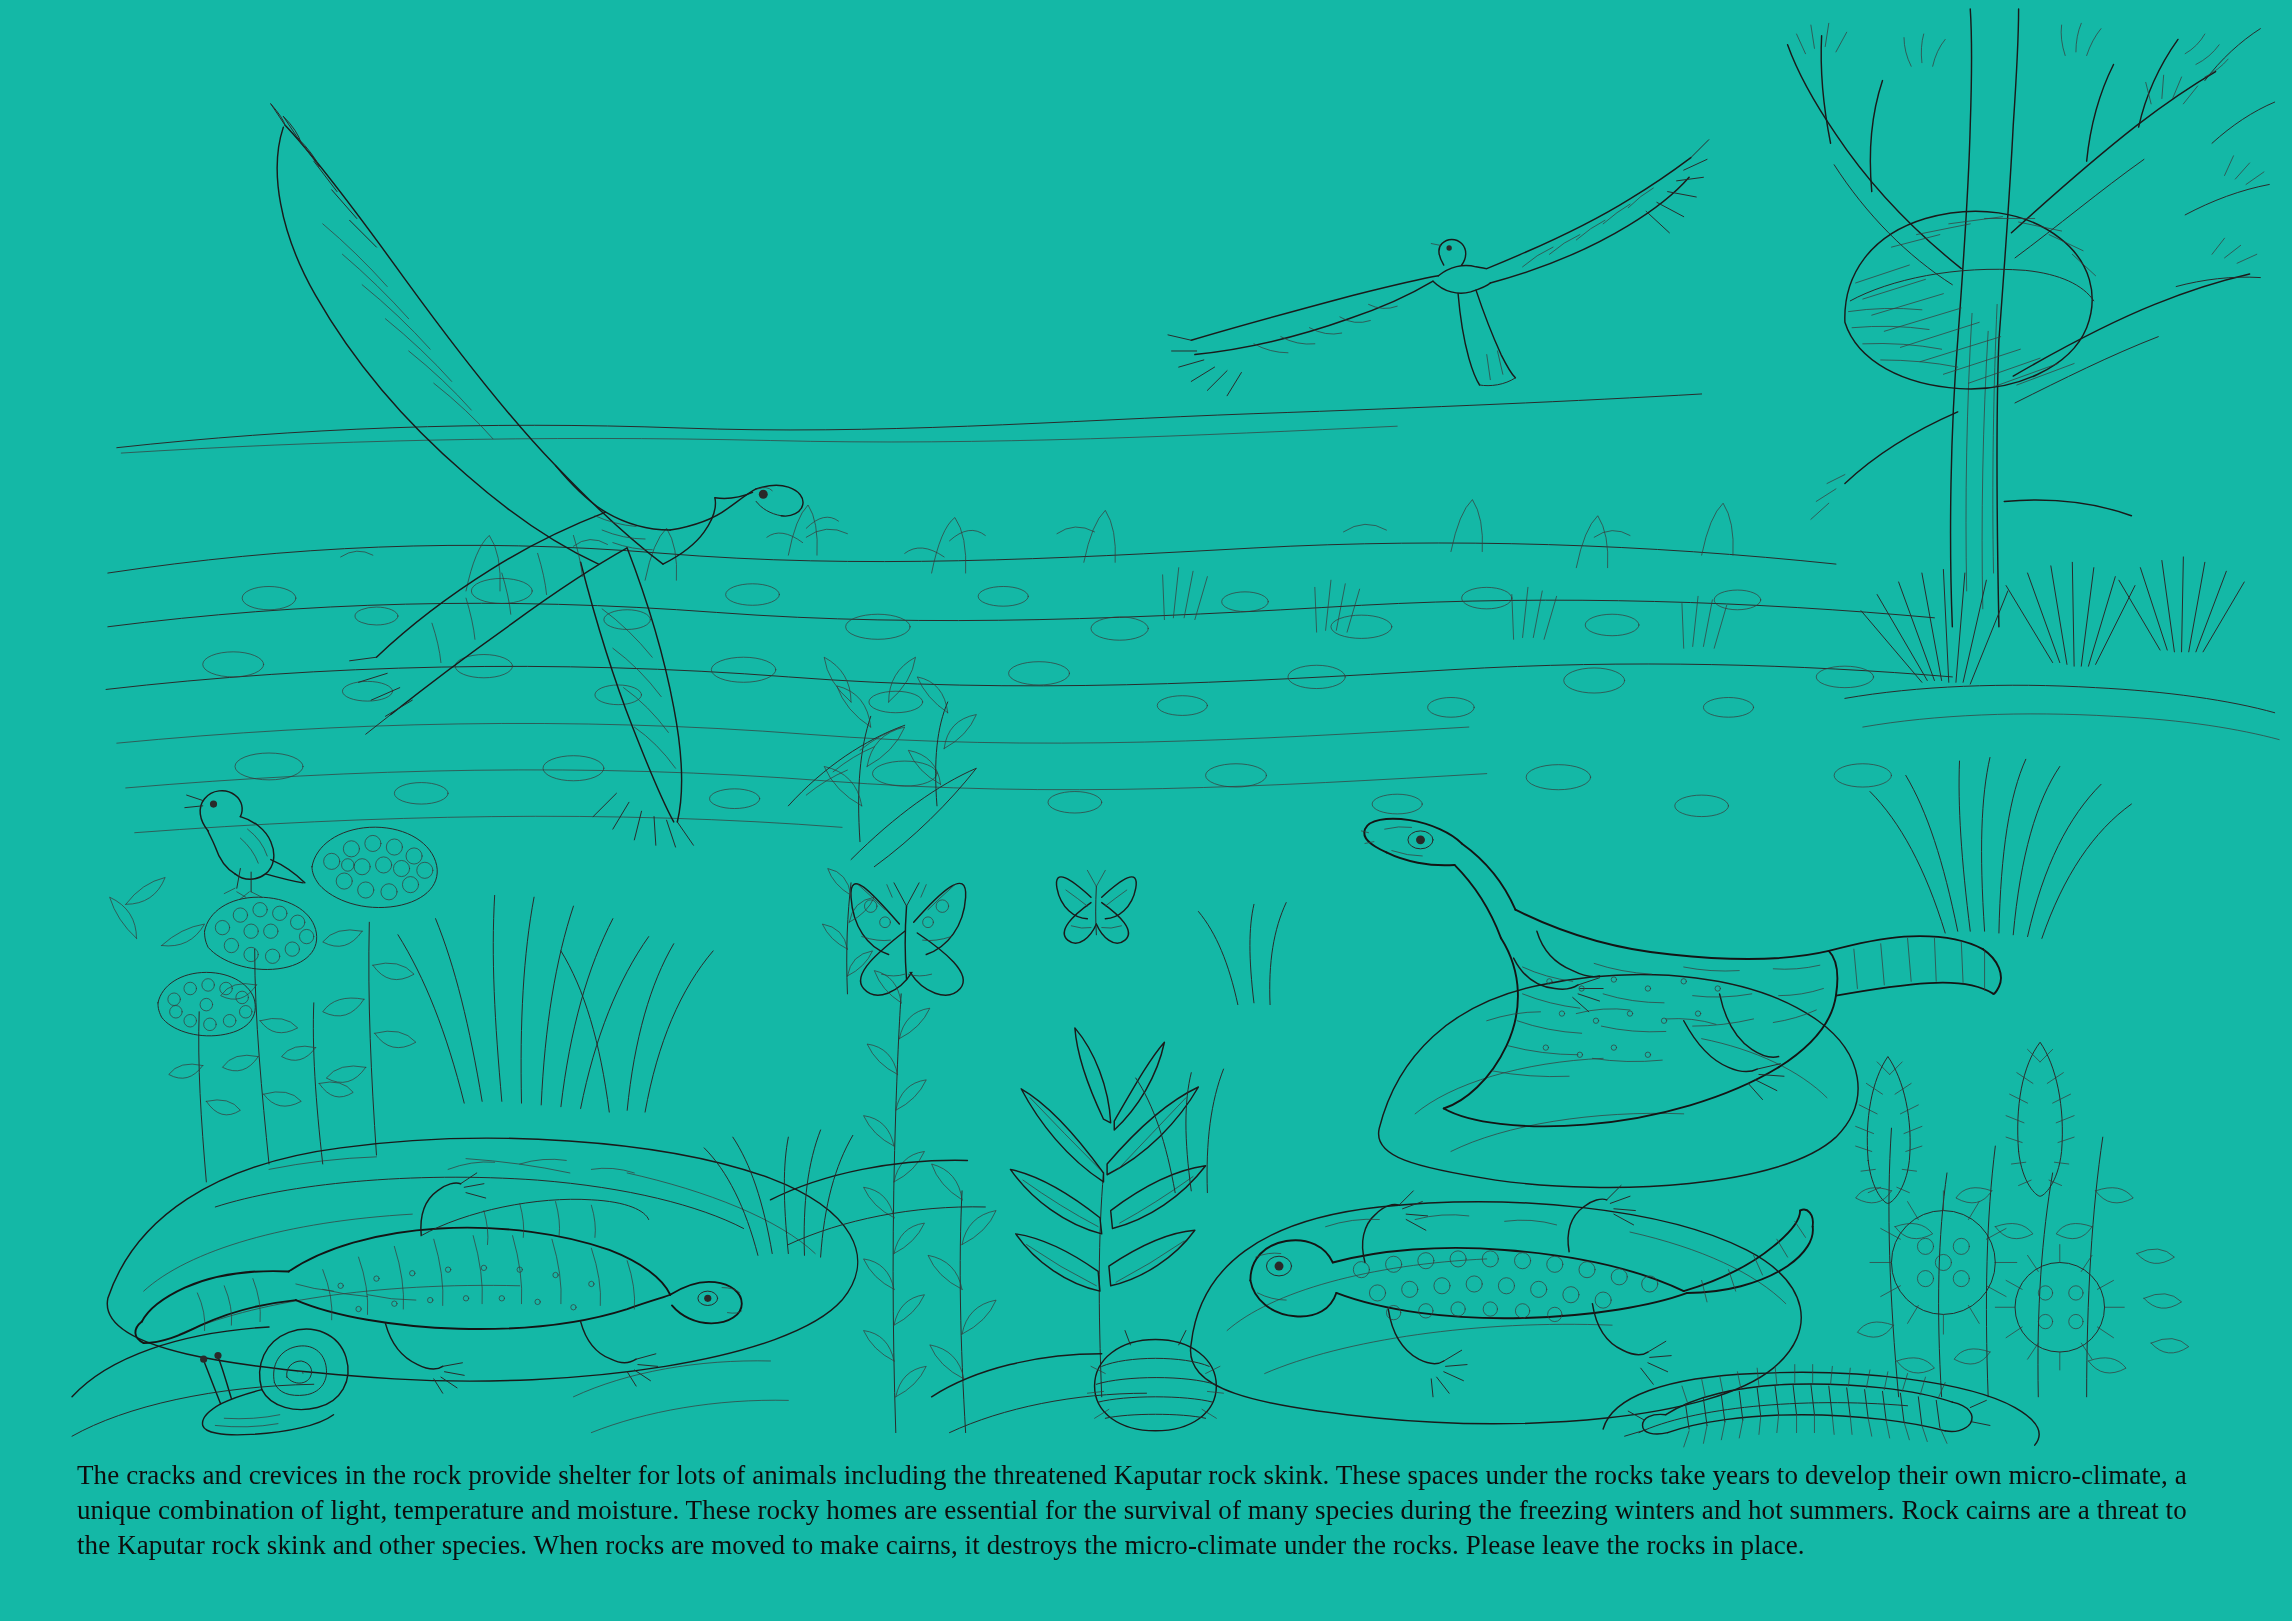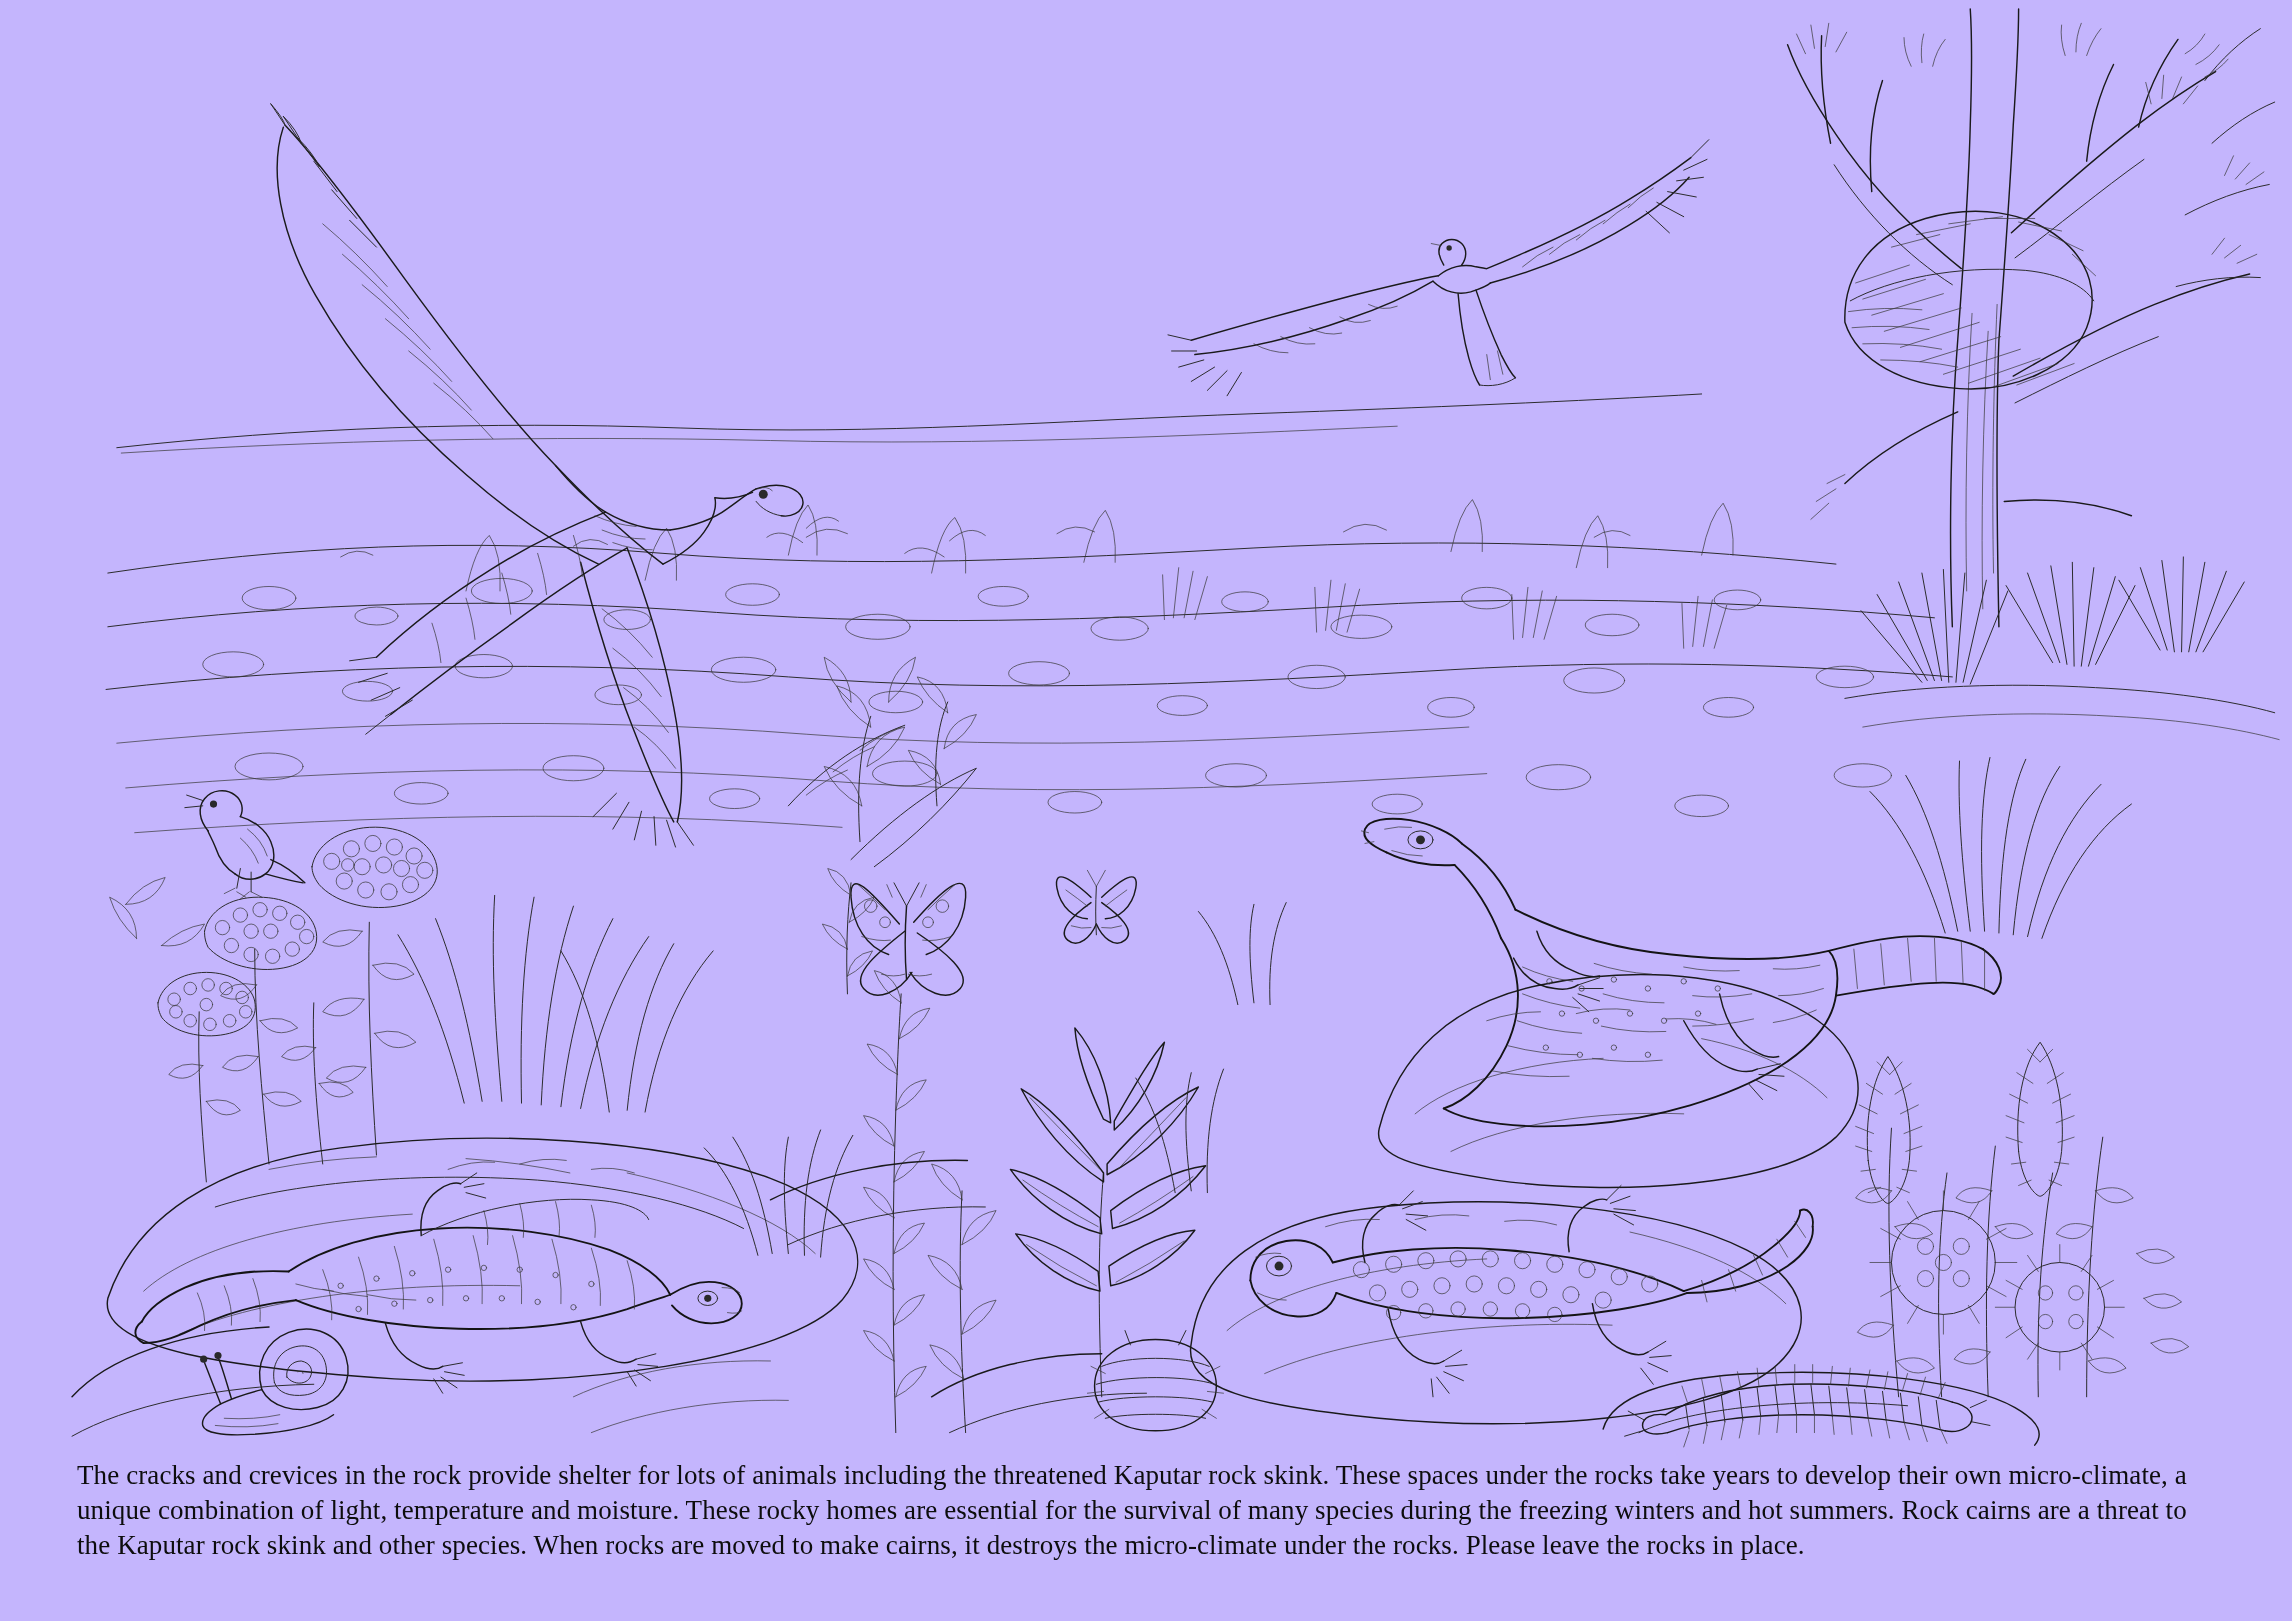--- a/index.html
+++ b/index.html
@@ -11,21 +11,21 @@
     width: 2293px;
     height: 1621px;
     overflow: hidden;
     font-family: "Liberation Serif", serif;
     color: #111111;
   }
   #page {
     position: relative;
     width: 2293px;
     height: 1621px;
-    background: #c4b5fd;
+    background: #14b8a6;
   }
   #illustration {
     position: absolute;
     left: 0;
     top: 0;
     width: 2293px;
     height: 1455px;
   }
   #illustration svg {
     display: block;

